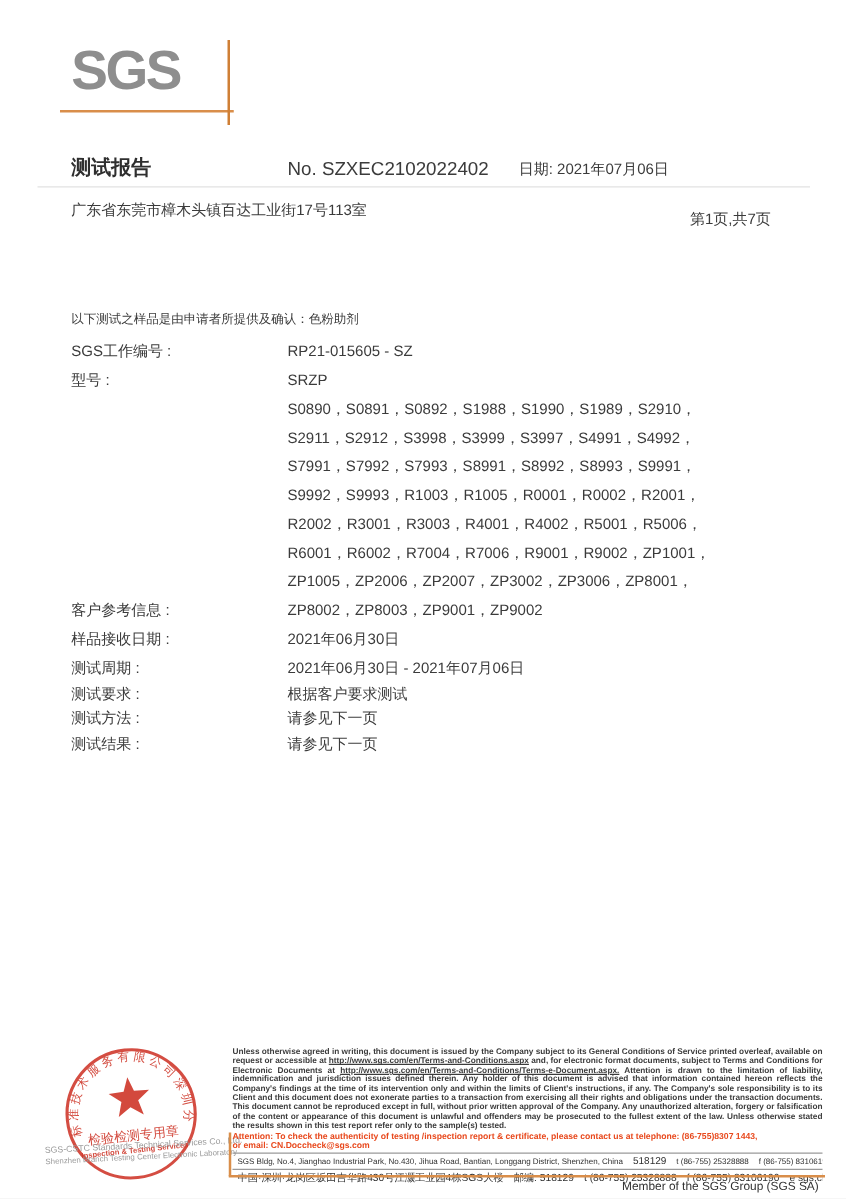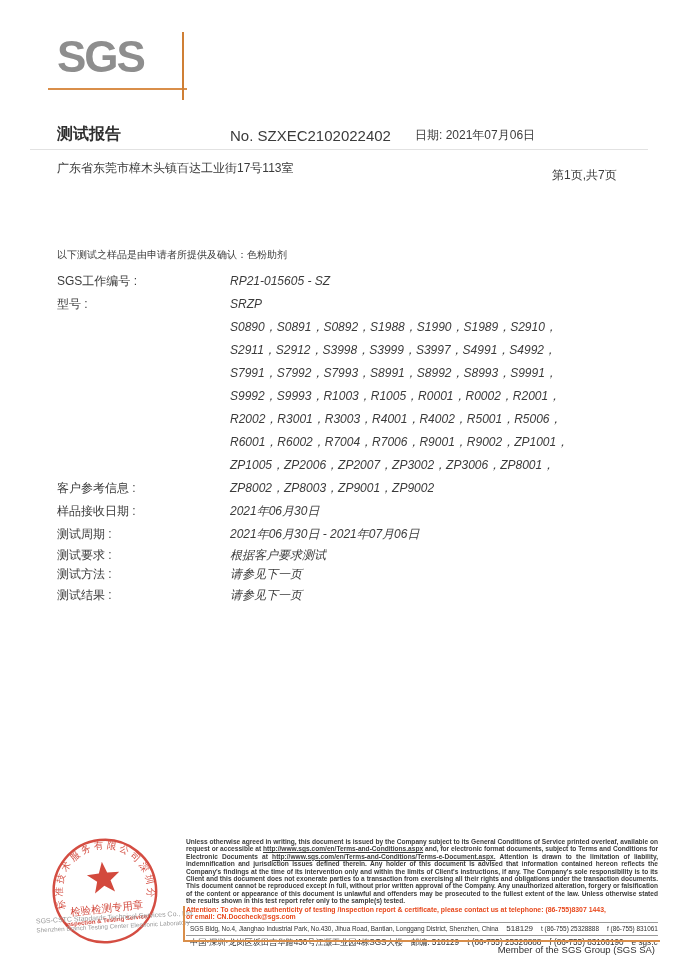--- a/index.html
+++ b/index.html
@@ -19,21 +19,21 @@
   .page-info{position:absolute;left:552px;top:127px;font-size:12px;margin-top:40px;}
   .header-divider{position:absolute;left:30px;top:149px;width:618px;height:1px;background:#e2e2e2;}
   
   .company{position:absolute;left:57px;top:156px;font-size:12px;line-height:24px;}
   .statement{position:absolute;left:57px;top:248px;font-size:10px;}
   
   .fields{position:absolute;left:57px;top:270px;width:590px;font-size:12px;}
   .field-row{display:flex;align-items:flex-end;line-height:23px;}
   .field-row.tight{line-height:19px;}
   .field-label{width:173px;flex-shrink:0;}
-  .field-value{flex:1;font-style:italic;}
+  .field-value{flex:1;}
   .ref-line{line-height:23px;}
   .conclusion-row{margin-top:2px;}
   .conclusion-text{line-height:15.5px;text-align:justify;padding-top:4px;}
   .conclusion-label{padding-top:4px;}
   
   .footer{position:absolute;left:0;top:838px;width:677px;height:121px;}
   .stamp{position:absolute;left:42px;top:-2px;transform:rotate(-6deg);}
   .stamp-company{position:absolute;left:36px;top:74px;width:170px;color:#9a9a9a;
     transform:rotate(-3deg);font-size:7px;line-height:9px;}
   .stamp-company .l2{font-size:6.3px;}

